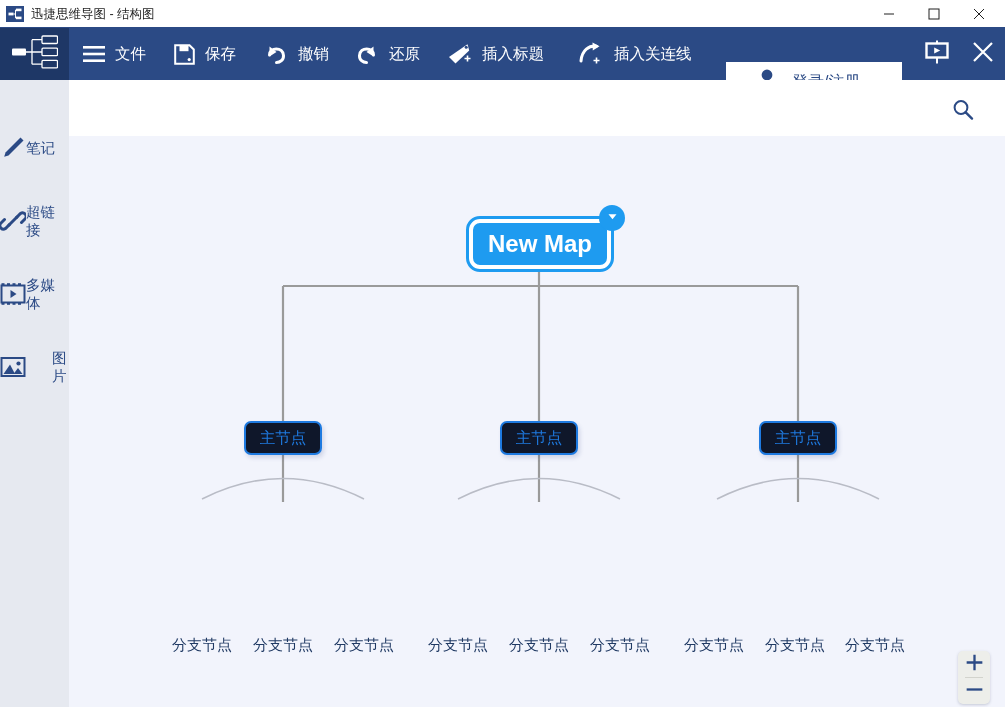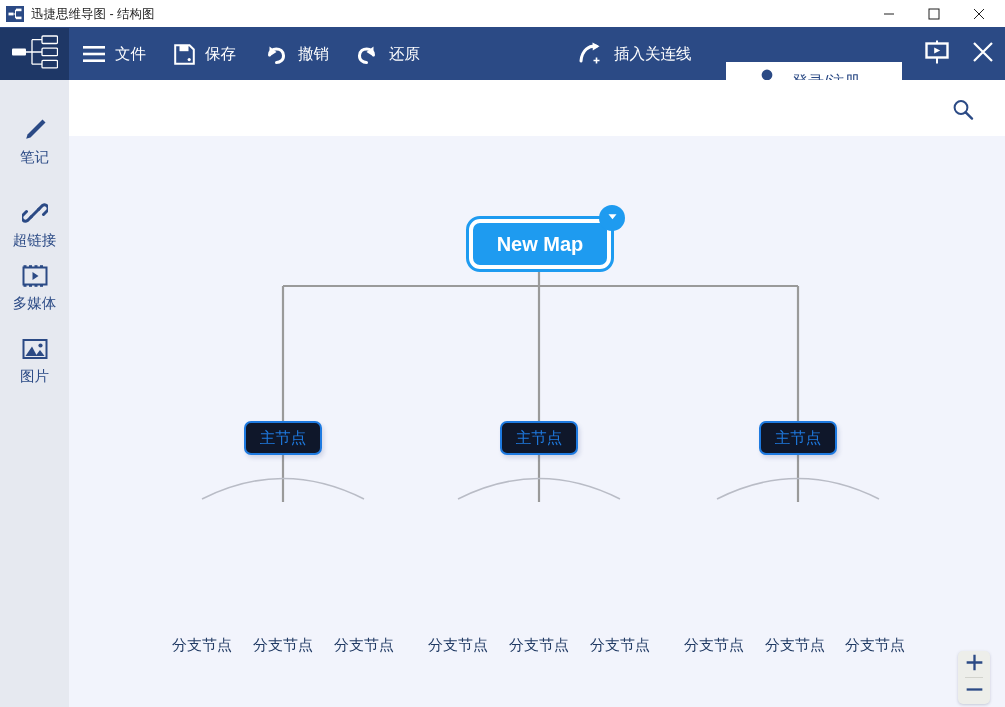--- a/index.html
+++ b/index.html
@@ -33,40 +33,40 @@
   .loginbtn{position:absolute;left:726px;top:34px;width:176px;height:40px;background:#ffffff;
             display:flex;align-items:center;gap:14px;padding-left:30px;box-sizing:border-box;
             color:#2b4a85;font-size:16px;cursor:default;}
   #t-present{position:absolute;left:915px;top:0;width:44px;height:52px;display:flex;
              align-items:center;justify-content:center;cursor:default;}
   #t-closedoc{position:absolute;left:961px;top:0;width:44px;height:52px;display:flex;
               align-items:center;justify-content:center;cursor:default;}
 
   
   .sidebar{position:absolute;left:0;top:80px;width:69px;height:627px;background:#e6e9f0;}
-  .sb-item{position:absolute;left:0;width:69px;height:72px;display:flex;flex-direction:column;
+  .sb-item{position:absolute;left:0;width:69px;height:72px;display:flex;
            align-items:center;justify-content:flex-start;cursor:default;}
   .sb-item .ic{height:36px;display:flex;align-items:center;justify-content:center;}
   .sb-item .lb{font-size:14.5px;color:#2b4a85;line-height:18px;}
-  #sb-0{top:32px;} #sb-1{top:115px;} #sb-2{top:178px;align-items:center;} #sb-3{top:251px;}
+  #sb-0{top:32px;} #sb-1{top:105px;} #sb-2{top:178px;align-items:center;} #sb-3{top:251px;gap:26px;}
 
   
   .searchbar{position:absolute;left:69px;top:80px;width:936px;height:56px;background:#ffffff;}
   #search-icon{position:absolute;left:871px;top:16px;width:46px;height:28px;display:flex;
                align-items:center;justify-content:center;cursor:default;}
 
   
   .canvas{position:absolute;left:69px;top:136px;width:936px;height:571px;background:#f2f4fc;
           overflow:hidden;}
   #edges{position:absolute;left:0;top:0;width:936px;height:571px;}
 
   
   .root{position:absolute;box-sizing:border-box;background:#1e9bf0;border:4px solid #ffffff;
         outline:3px solid #1e9bf0;border-radius:11px;display:flex;align-items:center;
-        justify-content:center;color:#ffffff;font-size:20px;font-weight:bold;cursor:default;
+        justify-content:center;color:#ffffff;font-size:24px;font-weight:bold;cursor:default;
         left:400px;top:83px;width:142px;height:50px;}
   .root-badge{position:absolute;left:530px;top:69px;width:26px;height:26px;border-radius:50%;
               background:#1e9bf0;display:flex;align-items:center;justify-content:center;
               cursor:default;}
 
   
   .mnode{position:absolute;box-sizing:border-box;background:#0f172a;border:2px solid #1e7ae0;
          border-radius:7px;display:flex;align-items:center;justify-content:center;
          color:#1e7ae0;font-size:15.5px;height:34px;width:78px;top:285px;cursor:default;
          box-shadow:2px 3px 4px rgba(60,80,140,.18);}
@@ -164,20 +164,30 @@
     <div class="tool" id="t-redo">
       <span class="ic">
         <svg width="24" height="22" viewBox="0 0 24 22">
           <path d="M18.5 12 C18.5 4, 5 3.5, 4.5 12.5 C4.2 17, 8 19.5, 11.5 19.5" fill="none" stroke="#ffffff" stroke-width="3" stroke-linecap="round"></path>
           <path d="M18.5 3.5 L18.5 13.5 L11.5 9" fill="#ffffff"></path>
         </svg>
       </span>
       <span>还原</span>
     </div>
 
+    <div class="tool" id="t-title">
+      <span class="ic">
+        <svg width="26" height="24" viewBox="0 0 26 24">
+          <path d="M21.5 2.2 L23.2 8.6 L9.5 21.5 L3 15 Z" fill="#ffffff"></path>
+          <circle cx="20.2" cy="5.2" r="1.5" fill="#2b4a85"></circle>
+          <path d="M18.5 16.5 h6 M21.5 13.5 v6" stroke="#ffffff" stroke-width="1.6"></path>
+        </svg>
+      </span>
+      <span>插入标题</span>
+    </div>
 
     <div class="tool" id="t-relation">
       <span class="ic">
         <svg width="26" height="24" viewBox="0 0 26 24">
           <path d="M3 19 C4 8, 11 3.5, 18.5 4.2" fill="none" stroke="#ffffff" stroke-width="3" stroke-linecap="round"></path>
           <path d="M14.5 0.5 L21.5 4.3 L14.8 8.6 Z" fill="#ffffff"></path>
           <path d="M15.5 18.5 h6 M18.5 15.5 v6" stroke="#ffffff" stroke-width="1.6"></path>
         </svg>
       </span>
       <span>插入关连线</span>

